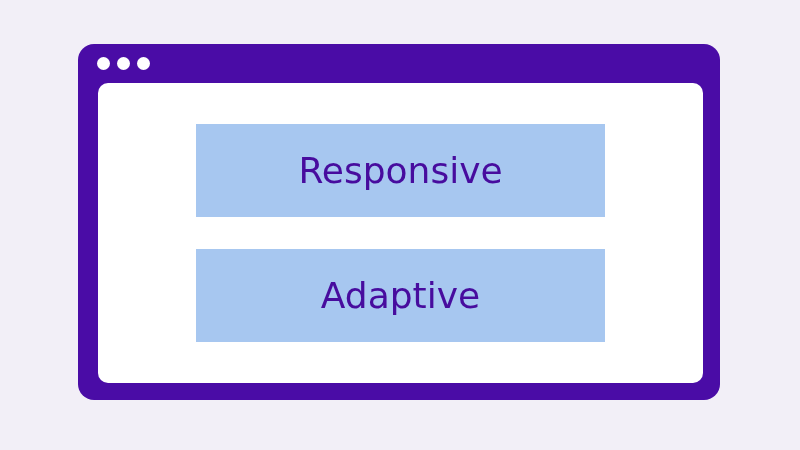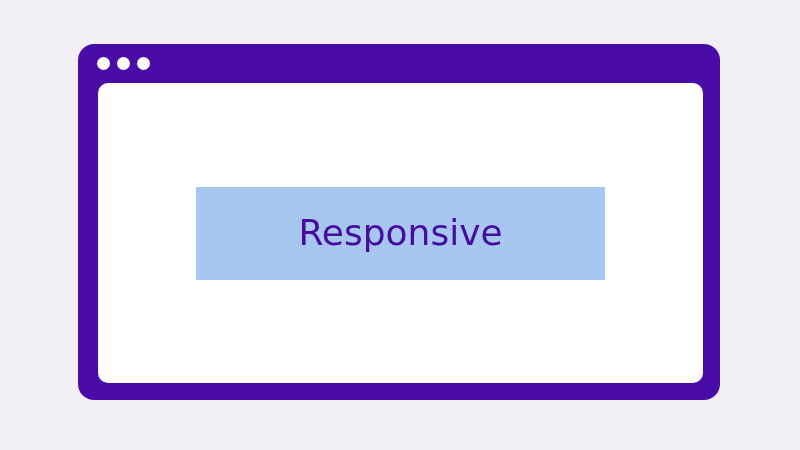--- a/index.html
+++ b/index.html
@@ -74,15 +74,18 @@
   <div class="browser">
     <div class="titlebar">
       <span class="dot"></span>
       <span class="dot"></span>
       <span class="dot"></span>
     </div>
     <div class="content">
       <div class="panel">
         <span class="panel-label">Responsive</span>
       </div>
+      <div class="panel">
+        <span class="panel-label">Adaptive</span>
+      </div>
     </div>
   </div>
 </div>
 
 </body></html>

